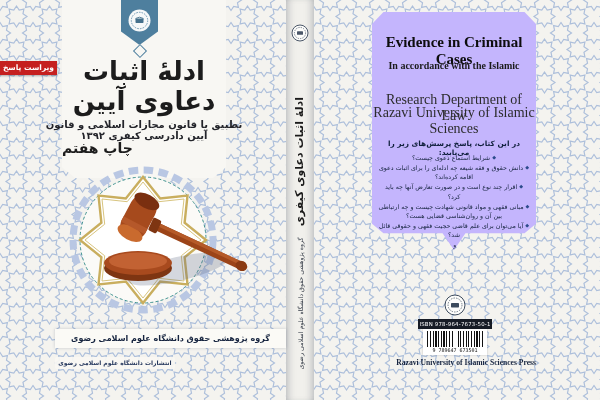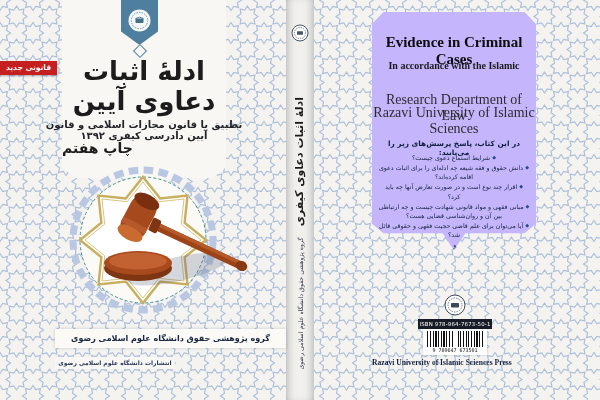--- a/index.html
+++ b/index.html
@@ -70,21 +70,21 @@
   .isbn-bar{left:418px;top:319px;width:74px;height:10px;background:#171c26;color:#fff;
             font-size:5.4px;text-align:center;line-height:10px;letter-spacing:.2px;
             font-family:"DejaVu Sans",sans-serif;}
   .barcode{left:423px;top:329px;width:64px;height:26px;background:#ffffff;
            box-shadow:0 0 2px rgba(0,0,0,.2);}
   .bars{margin:2px 4px 0 4px;height:16px;
         background:repeating-linear-gradient(90deg,#111 0 1.5px,#fff 1.5px 3px,#111 3px 3.8px,
                    #fff 3.8px 6px,#111 6px 7px,#fff 7px 8.2px);}
   .bar-digits{font-family:"DejaVu Sans Mono",monospace;font-size:5px;color:#111;
               text-align:center;line-height:7px;}
-  .b-press{left:372px;top:358px;width:164px;text-align:left;
+  .b-press{left:372px;top:358px;width:164px;text-align:right;
            font-family:"Liberation Serif",serif;font-weight:bold;font-size:7.6px;color:#14223e;}
 </style>
 </head>
 <body>
 
 <div class="canvas">
 
   <svg class="pattern-svg" width="600" height="400">
     <defs>
       <pattern id="geo" width="33" height="33" patternUnits="userSpaceOnUse">
@@ -106,21 +106,21 @@
       <circle cx="9" cy="9" r="8" fill="#fdfdfb" stroke="#4a5668" stroke-width="1"></circle>
       <circle cx="9" cy="9" r="5.6" fill="none" stroke="#4a5668" stroke-width=".7" stroke-dasharray="1.4 1"></circle>
       <rect x="6" y="7.2" width="6" height="3.6" rx=".6" fill="#4a5668"></rect>
     </svg>
   </div>
   <div class="abs spine-title">ادلهٔ اثبات دعاوی کیفری</div>
   <div class="abs spine-pub">گروه پژوهشی حقوق دانشگاه علوم اسلامی رضوی</div>
 
   <div class="abs front-panel"></div>
 
-  <div class="abs ribbon">قانونی جدید</div>
+  <div class="abs ribbon">ویراست پاسخ</div>
 
   <div class="abs pennant">
     <svg class="abs" style="left:7px;top:9px;" width="23" height="23">
       <circle cx="11.5" cy="11.5" r="11" fill="#f6f8f9"></circle>
       <circle cx="11.5" cy="11.5" r="8.2" fill="none" stroke="#4e7f9e" stroke-width=".8" stroke-dasharray="1.6 1.1"></circle>
       <rect x="7.5" y="9.5" width="8" height="4.4" rx=".7" fill="#44708c"></rect>
       <path d="M7.5 9.5 L11.5 8.2 L15.5 9.5" fill="none" stroke="#44708c" stroke-width=".9"></path>
     </svg>
   </div>
   <div class="abs pendant"></div>

